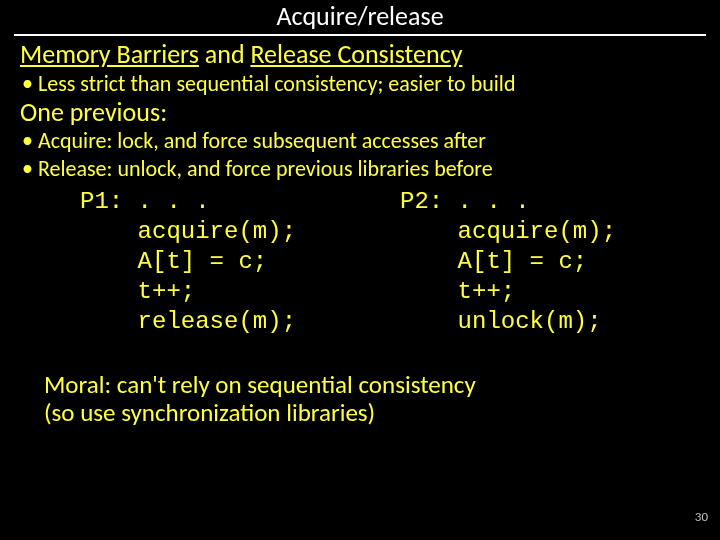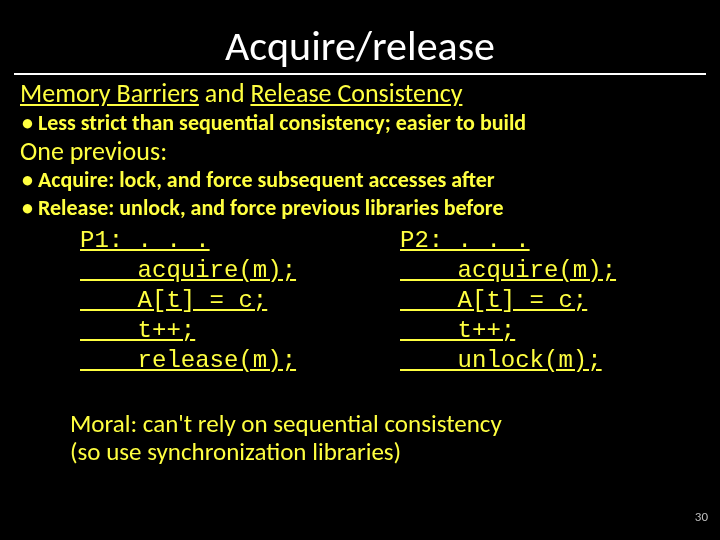--- a/index.html
+++ b/index.html
@@ -6,57 +6,55 @@
   body{
     width:720px;height:540px;
     background:#000;
     font-family:Calibri,"Segoe UI",Arial,sans-serif;
     color:#ffff40;
     overflow:hidden;
     position:relative;
   }
   .title{
     color:#fff;
-    font-size:42px;
+    font-size:26px;
     text-align:center;
-    padding-top:20px;
+    padding-top:0;
     font-family:Calibri,"Segoe UI",Arial,sans-serif;
   }
   .rule{
     border:0;border-top:2px solid #fff;
     margin:2px 14px 4px 14px;
   }
   .h2{
     font-size:26px;
     margin:0 20px;
     line-height:1.1;
   }
   .underline{text-decoration:underline}
   .bullet{
     font-size:22px;
     margin:2px 16px 2px 38px;
     text-indent:-16px;
     line-height:1.15;
-    font-weight:bold;
   }
   .bullet::before{
     content:"• ";
   }
   .codewrap{
     display:flex;
     margin:6px 0 3px 80px;
     font-family:Consolas,"Courier New",monospace;
     font-size:24px;
     line-height:1.25;
-    text-decoration:underline;
   }
   .codecol{flex:1;white-space:pre}
   .moral{
     font-size:25px;
-    margin:34px 0 0 70px;
+    margin:34px 0 0 44px;
     line-height:1.12;
   }
   .pagenum{
     position:absolute;
     right:12px;bottom:16px;
     color:#bfbfbf;
     font-size:13px;
     font-family:Calibri,Arial,sans-serif;
   }
 </style>

